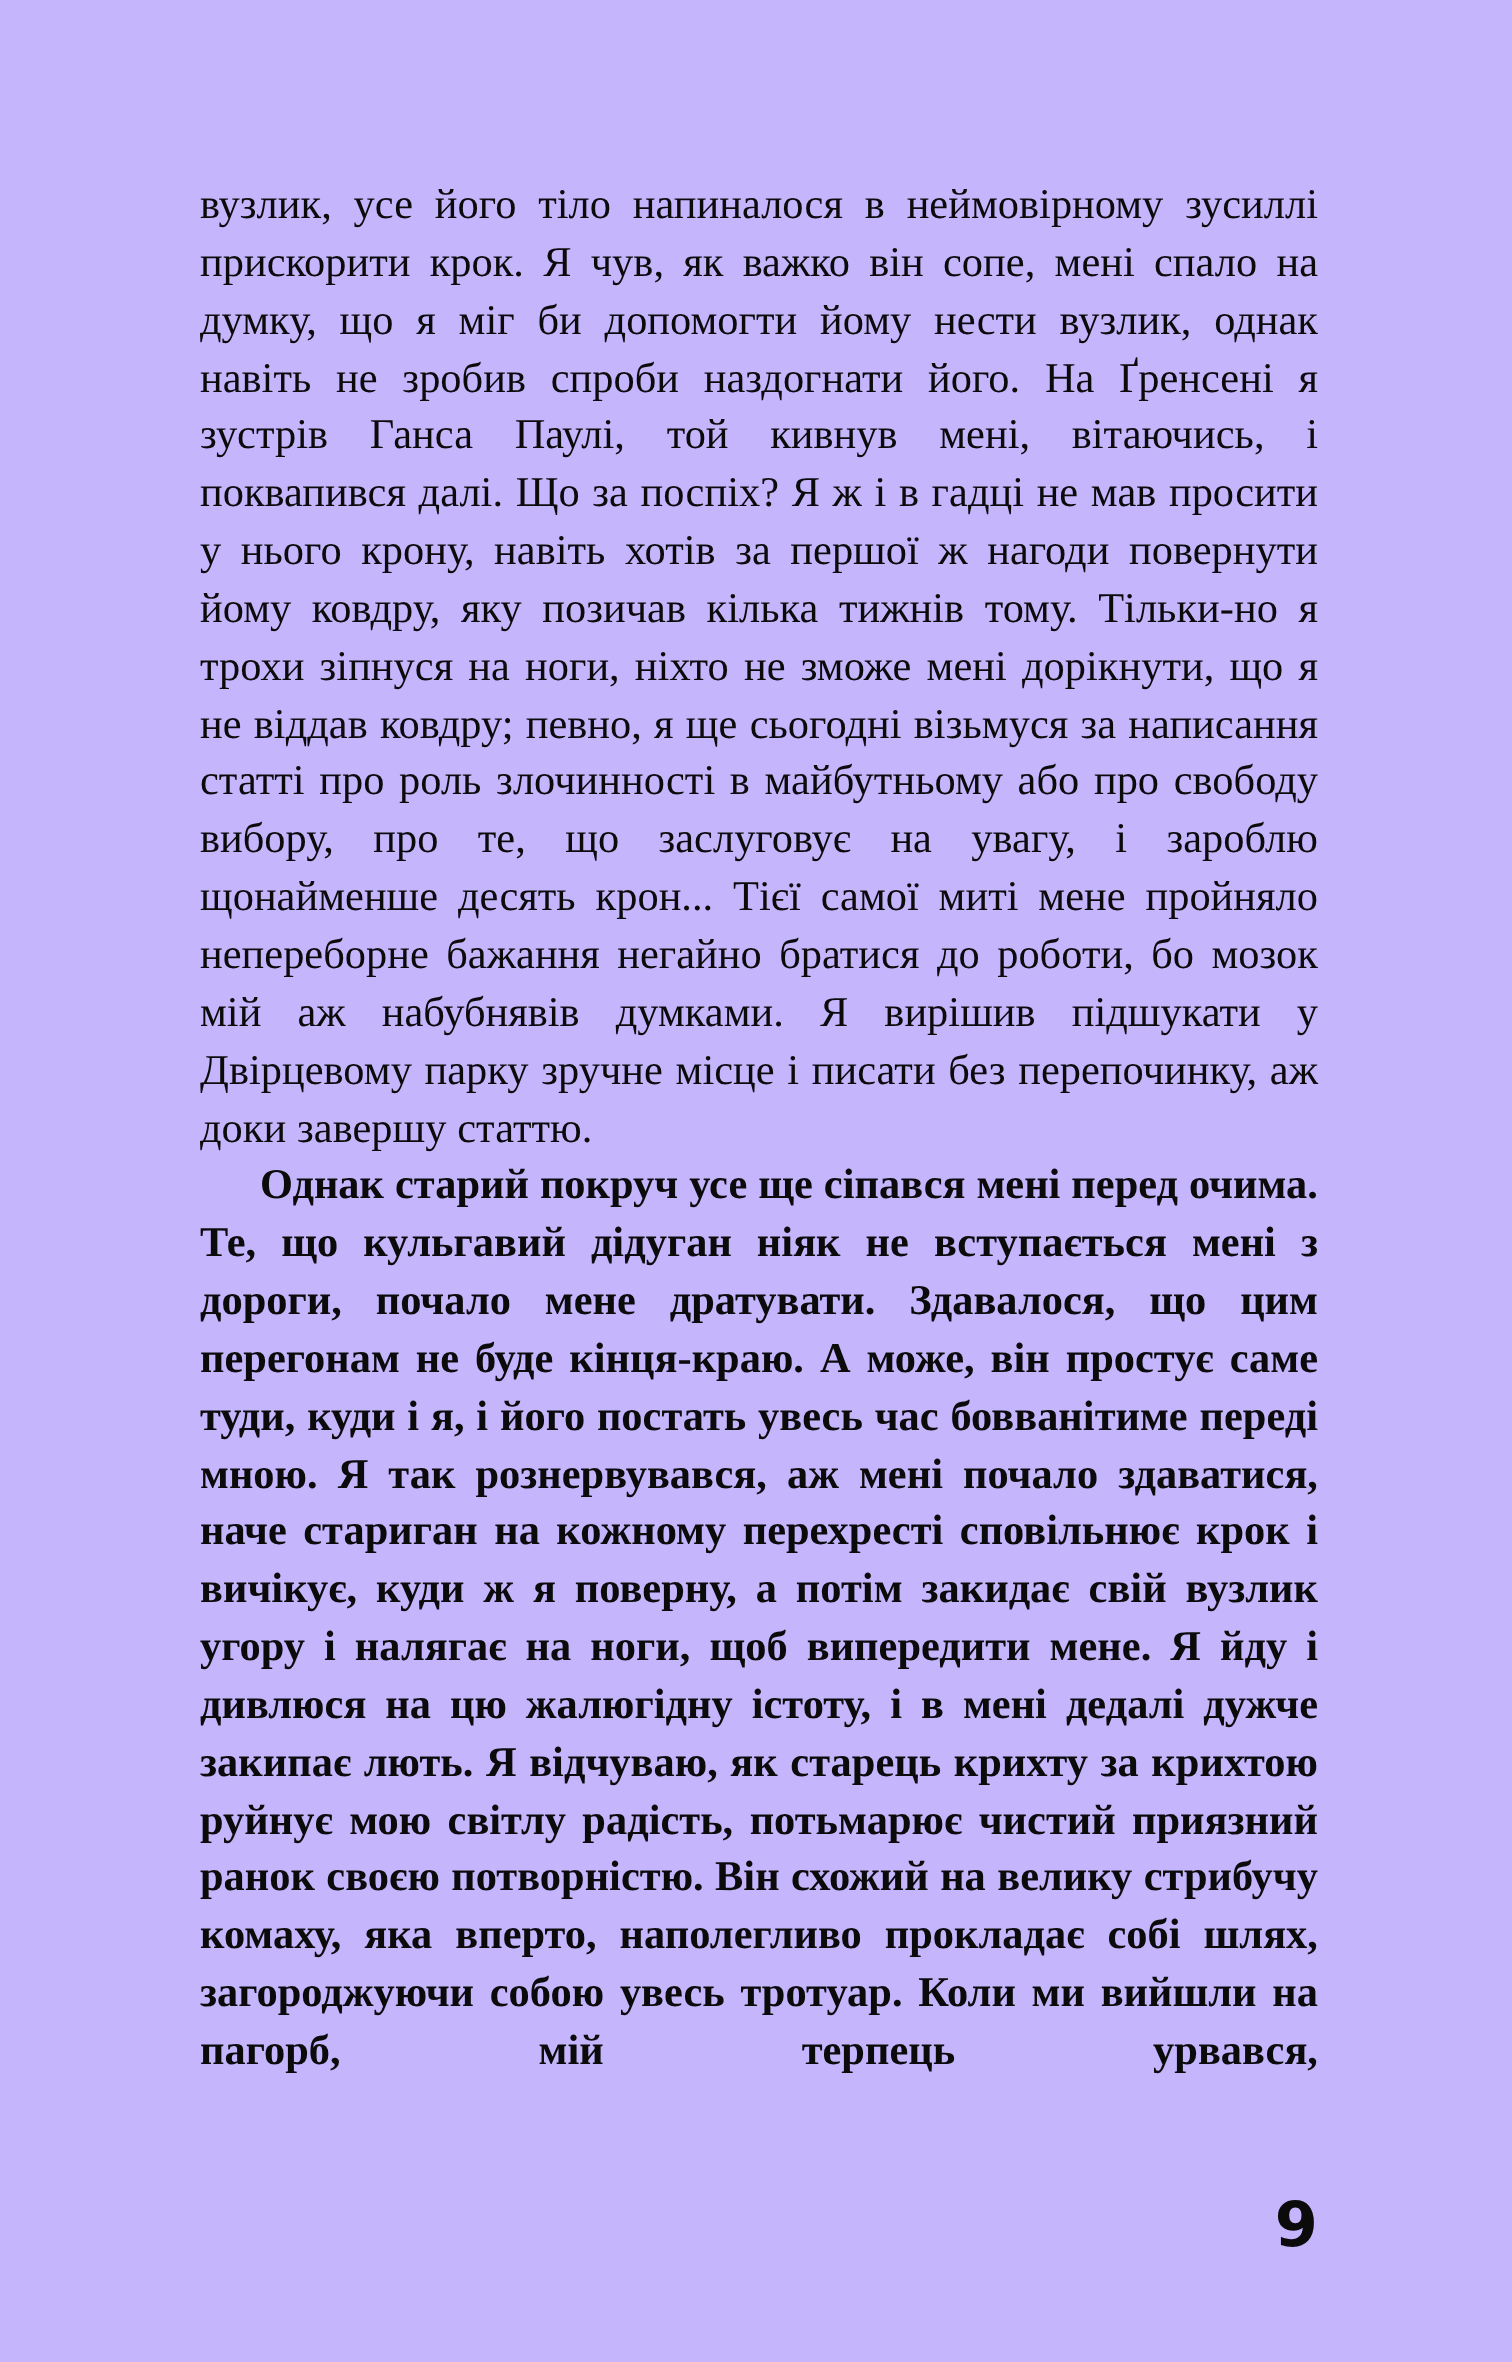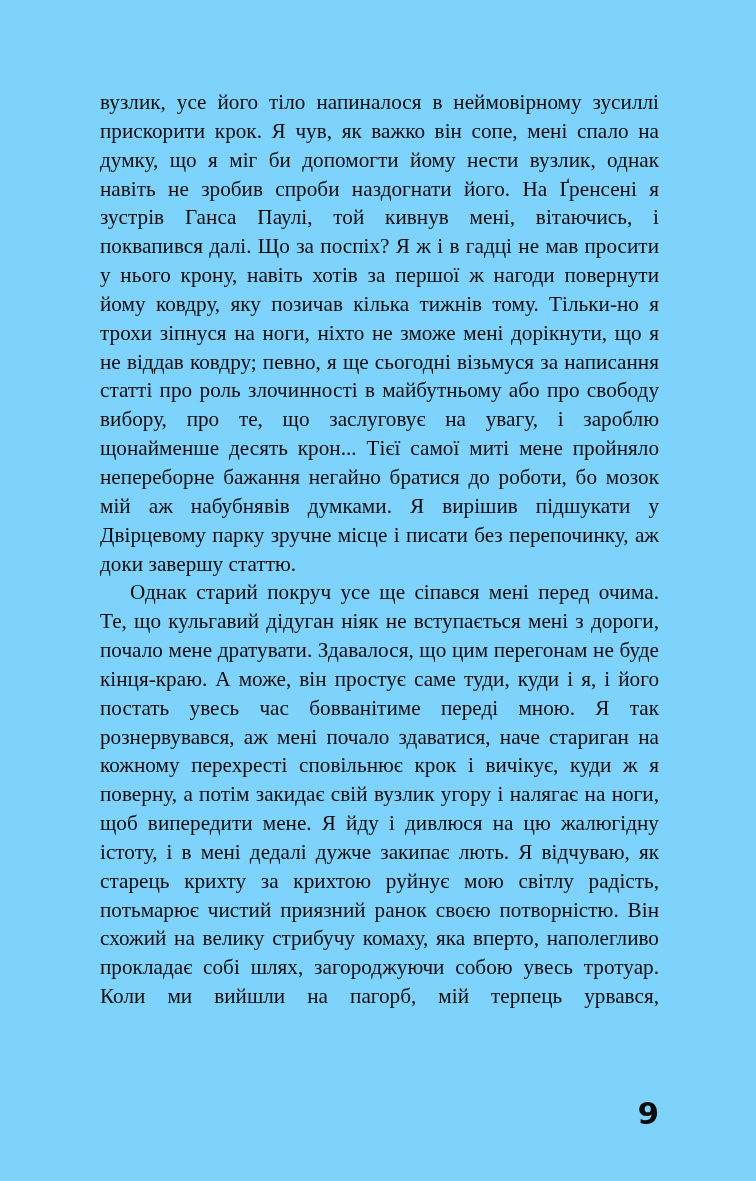--- a/index.html
+++ b/index.html
@@ -7,21 +7,21 @@
     margin: 0;
     padding: 0;
     background: #ffffff;
   }
 
   .page {
     position: relative;
     width: 756px;
     height: 1181px;
     margin: 0 auto;
-    background: #7dd3fc;
+    background: #c4b5fd;
     overflow: hidden;
     box-sizing: border-box;
   }
 
   .text-block {
     position: absolute;
     left: 100px;
     top: 88px;
     width: 559px;
   }
@@ -39,20 +39,21 @@
     word-spacing: 0.1px;
     letter-spacing: 0.02px;
   }
 
   .para + .para {
     margin-top: 0;
   }
 
   .para.indent {
     text-indent: 30px;
+    font-weight: bold;
   }
 
   
   .para::after {
     content: "";
     display: inline-block;
     width: 100%;
   }
 
   .para.full-justify::after {

